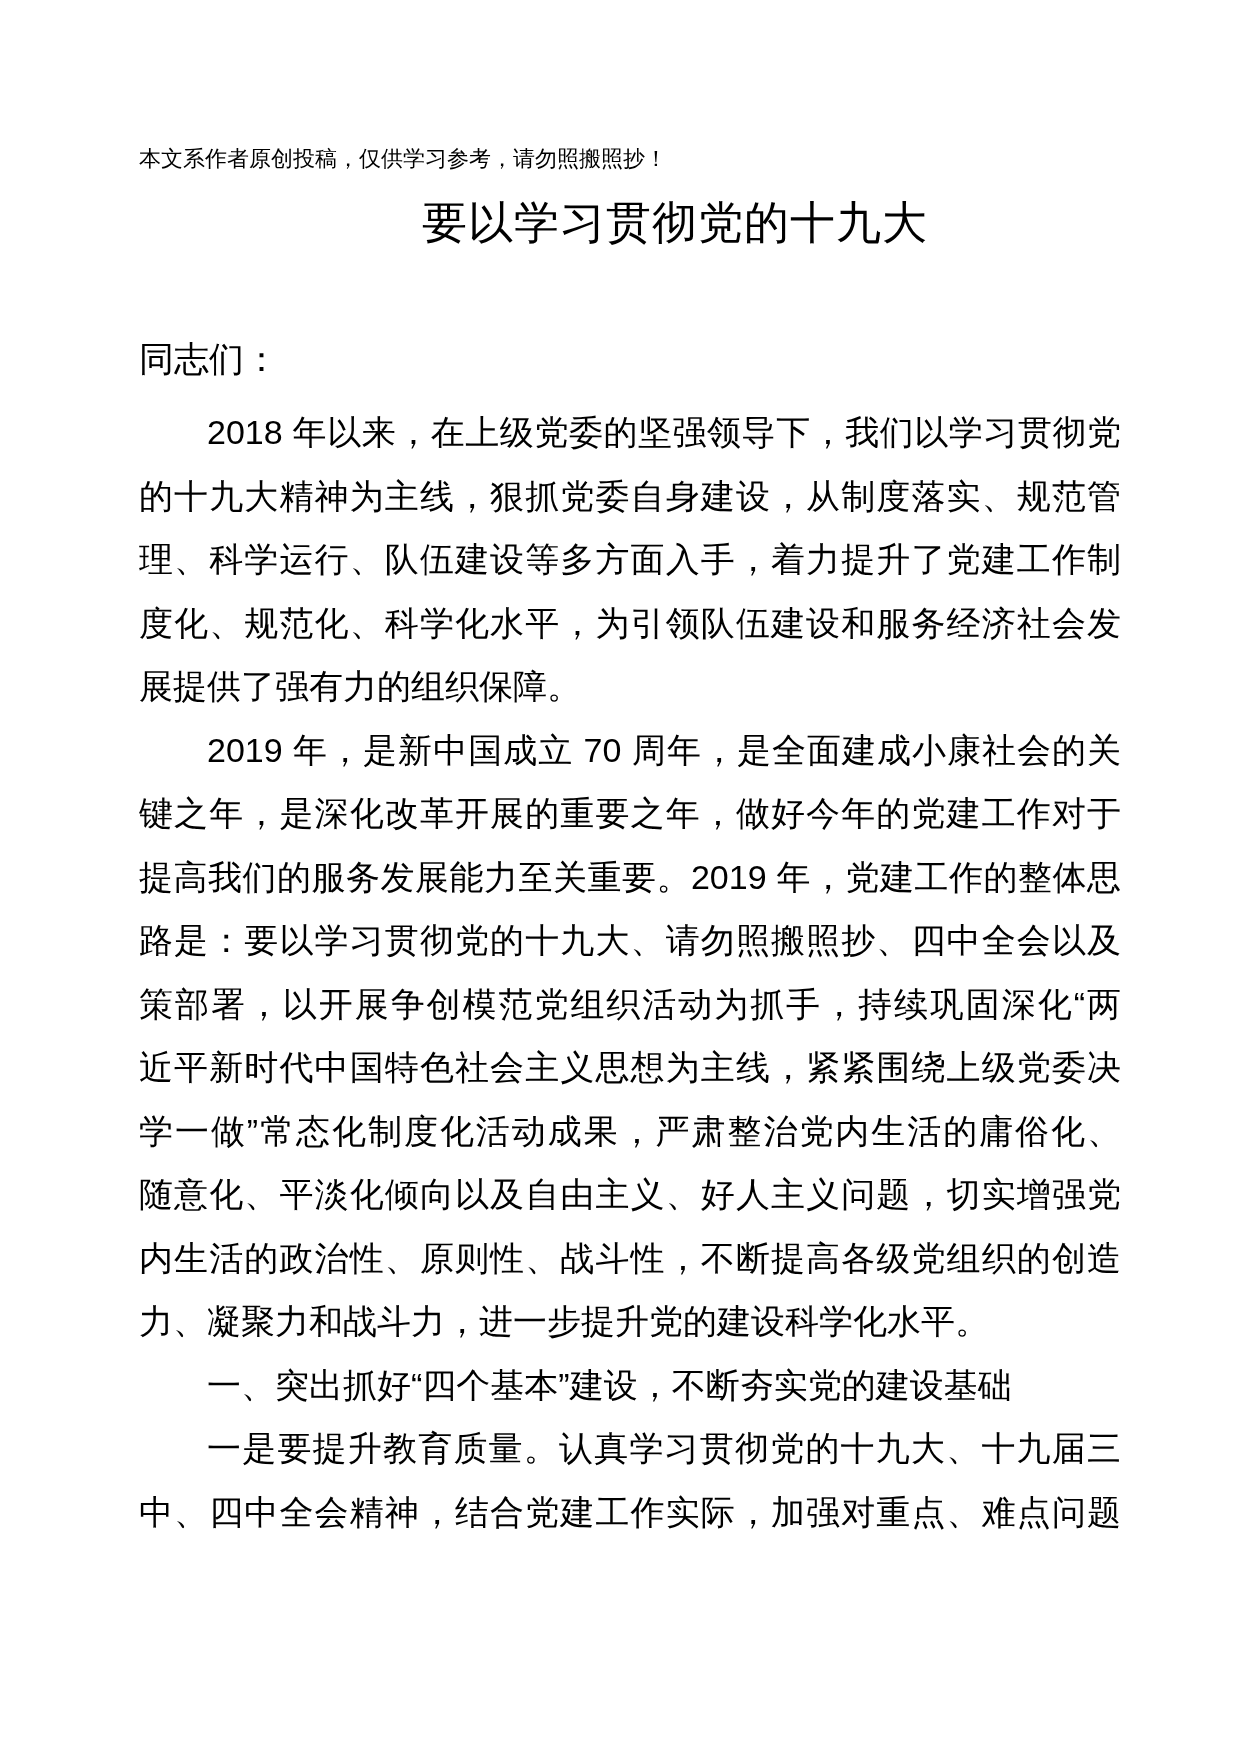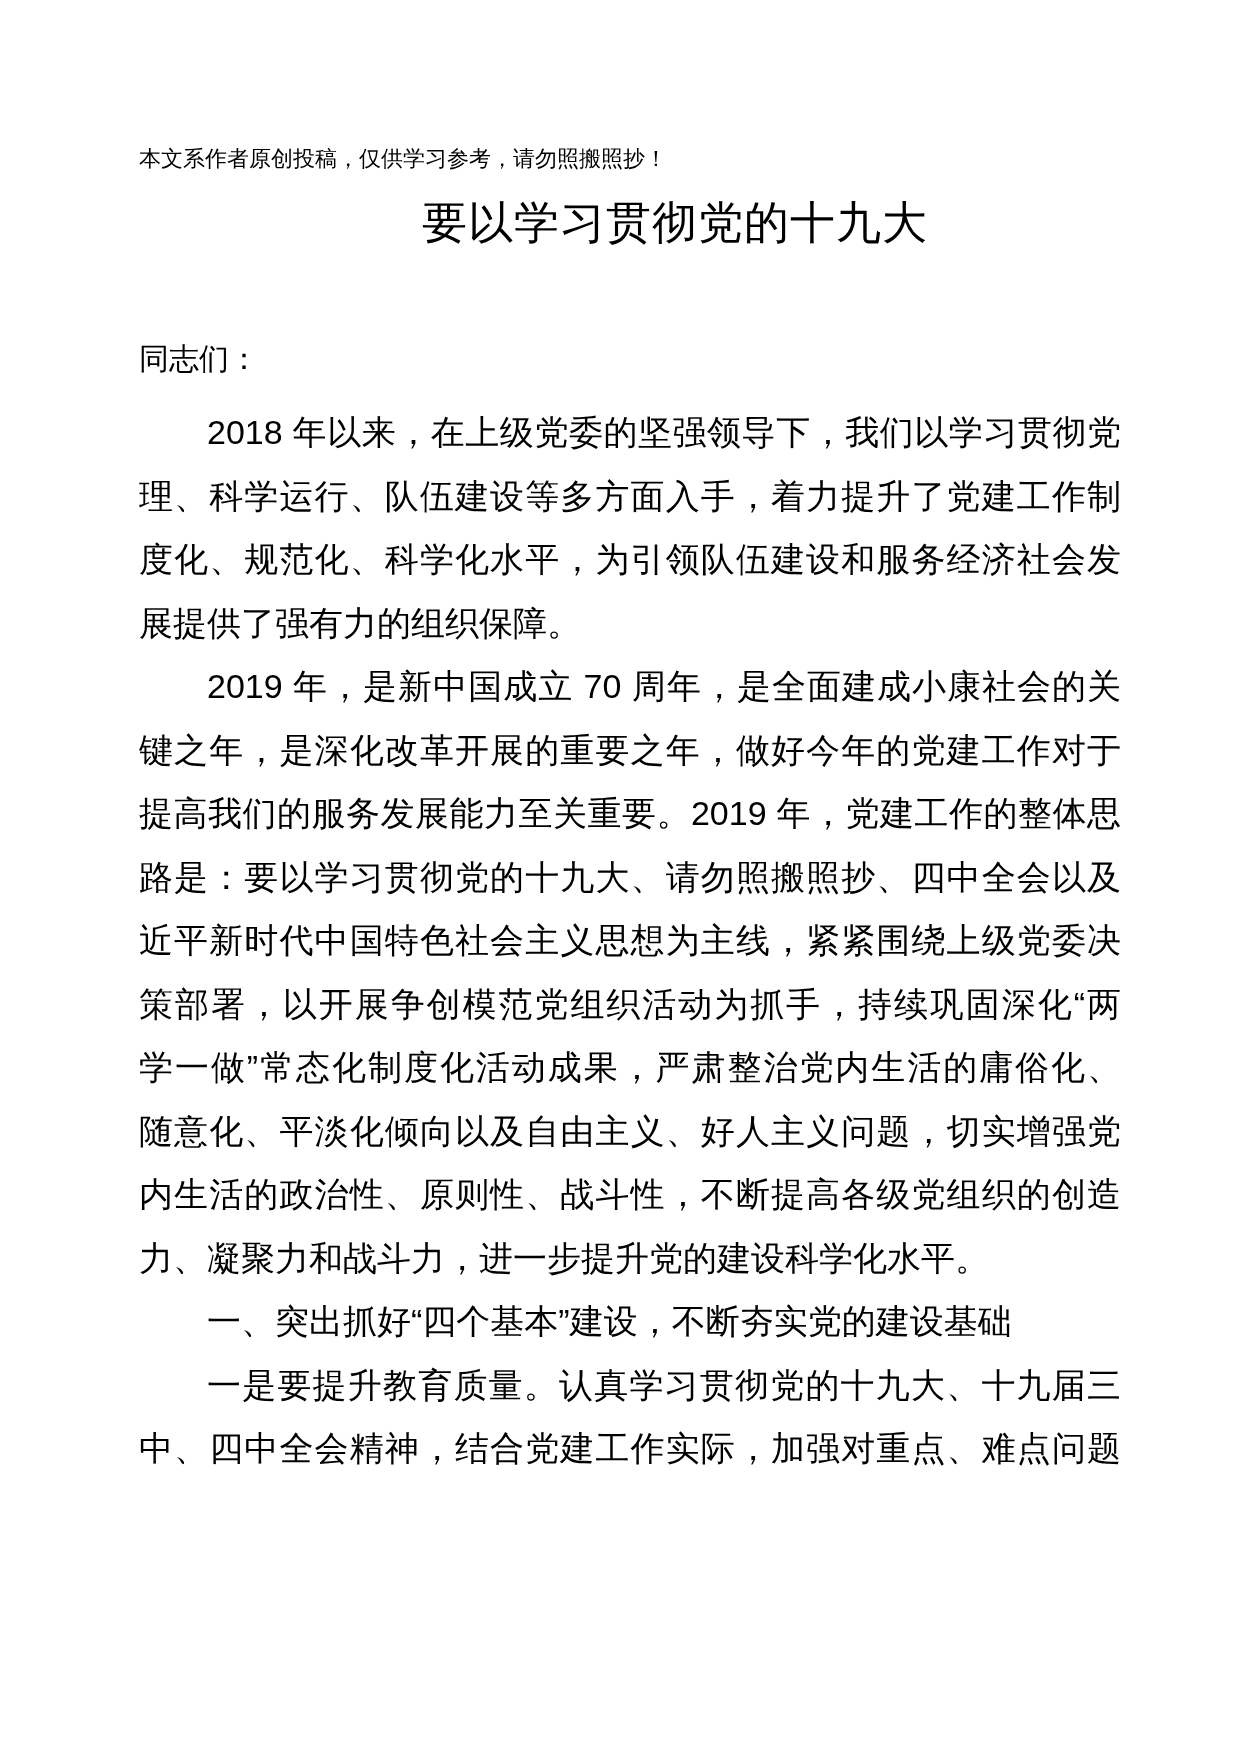--- a/index.html
+++ b/index.html
@@ -25,21 +25,21 @@
   }
   .title {
     font-size: 45px;
     line-height: 54px;
     font-weight: 400;
     text-align: center;
     margin: 24px 0 0 90px;
     letter-spacing: 1px;
   }
   .salutation {
-    font-size: 30px;
+    font-size: 35px;
     line-height: 64px;
     height: 64px;
     margin-top: 77px;
     margin-bottom: 10px;
     text-align: left;
   }
   .line {
     font-size: 34px;
     line-height: 63.5px;
     height: 63.5px;
@@ -64,31 +64,32 @@
 </head>
 <body>
 
 <div class="page">
   <div class="disclaimer">本文系作者原创投稿，仅供学习参考，请勿照搬照抄！</div>
   <h1 class="title">要以学习贯彻党的十九大</h1>
   <div class="salutation">同志们：</div>
   <div id="body-blocks">
       <div>
         <div class="line justify indent"><span>2018 年以来，在上级党委的坚强领导下，我们以学习贯彻党</span></div>
+        <div class="line justify"><span>的十九大精神为主线，狠抓党委自身建设，从制度落实、规范管</span></div>
         <div class="line justify"><span>理、科学运行、队伍建设等多方面入手，着力提升了党建工作制</span></div>
         <div class="line justify"><span>度化、规范化、科学化水平，为引领队伍建设和服务经济社会发</span></div>
         <div class="line left"><span>展提供了强有力的组织保障。</span></div>
       </div>
       <div>
         <div class="line justify indent"><span>2019 年，是新中国成立 70 周年，是全面建成小康社会的关</span></div>
         <div class="line justify"><span>键之年，是深化改革开展的重要之年，做好今年的党建工作对于</span></div>
         <div class="line justify"><span>提高我们的服务发展能力至关重要。2019 年，党建工作的整体思</span></div>
         <div class="line justify"><span>路是：要以学习贯彻党的十九大、请勿照搬照抄、四中全会以及习</span></div>
+        <div class="line justify"><span>策部署，以开展争创模范党组织活动为抓手，持续巩固深化“两</span></div>
         <div class="line justify"><span>近平新时代中国特色社会主义思想为主线，紧紧围绕上级党委决</span></div>
-        <div class="line justify"><span>策部署，以开展争创模范党组织活动为抓手，持续巩固深化“两</span></div>
         <div class="line justify"><span>学一做”常态化制度化活动成果，严肃整治党内生活的庸俗化、</span></div>
         <div class="line justify"><span>随意化、平淡化倾向以及自由主义、好人主义问题，切实增强党</span></div>
         <div class="line justify"><span>内生活的政治性、原则性、战斗性，不断提高各级党组织的创造</span></div>
         <div class="line left"><span>力、凝聚力和战斗力，进一步提升党的建设科学化水平。</span></div>
       </div>
       <div>
         <div class="line left indent bold"><span class="bold">一、突出抓好“四个基本”建设，不断夯实党的建设基础</span></div>
       </div>
       <div>
         <div class="line justify indent"><span class="bold">一是要提升教育质量。</span><span>认真学习贯彻党的十九大、十九届三</span></div>

